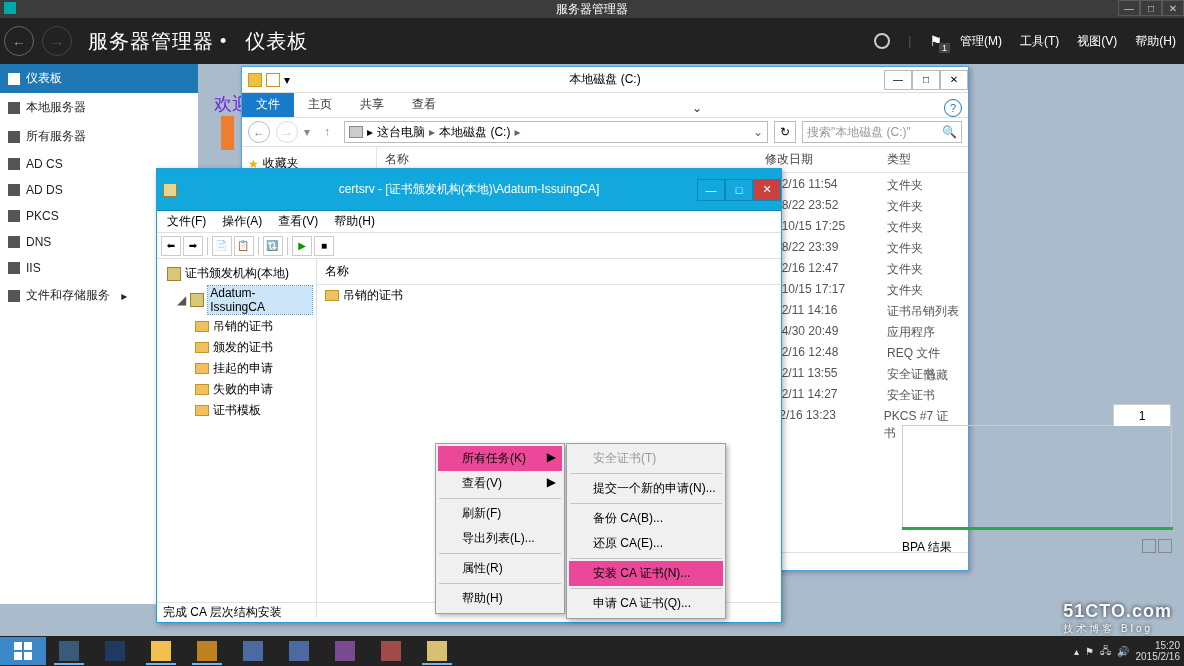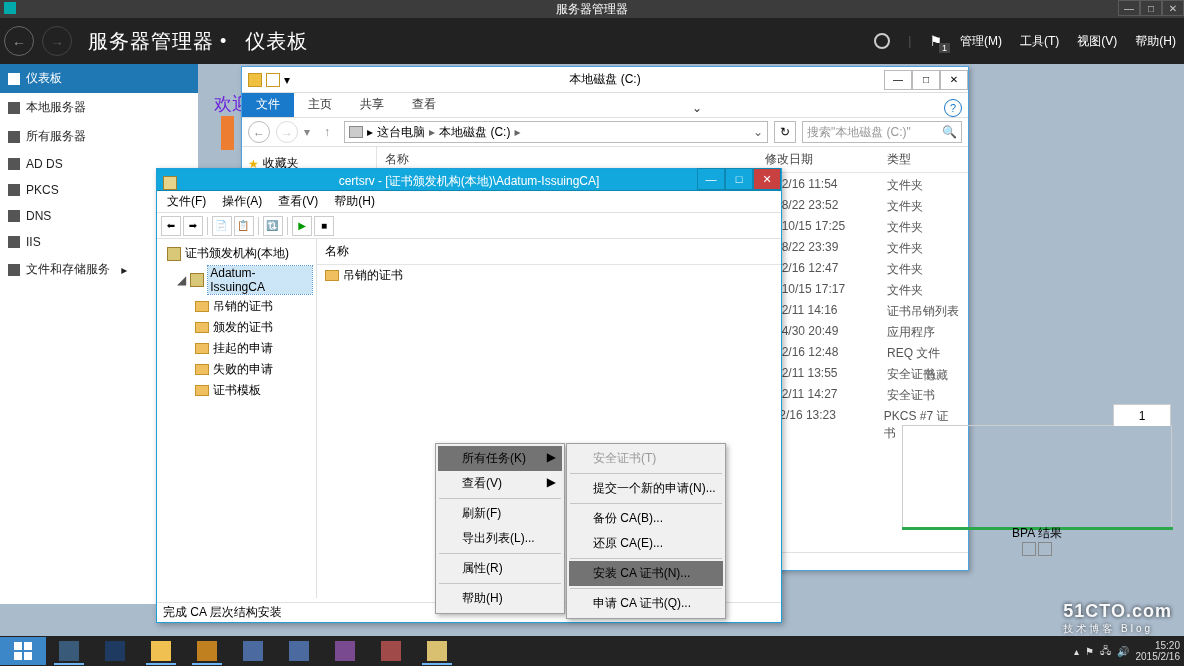--- a/index.html
+++ b/index.html
@@ -58,28 +58,28 @@
 .explorer .body .list .hdr .c2{width:122px;}
 .explorer .body .list .rows{padding:2px 0;}
 .explorer .body .list .row{display:flex;padding:2px 8px;}
 .explorer .body .list .row .c1{width:380px;}
 .explorer .body .list .row .c2{width:122px;color:#555;}
 .explorer .body .list .row .c3{color:#555;}
 .explorer .hidden-lbl{position:absolute;right:20px;top:300px;color:#666;}
 .explorer .serverbox{position:absolute;left:660px;bottom:40px;width:270px;height:105px;border:1px solid #ccc;}
 .explorer .serverbox .tabh{position:absolute;right:0;top:-22px;width:58px;height:22px;border:1px solid #ccc;border-bottom:none;background:#fff;display:flex;align-items:center;justify-content:center;}
 .explorer .serverbox .bar{position:absolute;bottom:-1px;left:-1px;width:101%;height:3px;background:#2ba84a;}
-.explorer .bparow{position:absolute;left:660px;bottom:14px;width:270px;display:flex;align-items:center;justify-content:space-between;flex-direction:column;}
+.explorer .bparow{position:absolute;left:660px;bottom:14px;width:270px;display:flex;justify-content:space-between;}
 .explorer .bparow .bic{display:flex;gap:2px;}
 .explorer .bparow .bic div{width:14px;height:14px;border:1px solid #888;}
 .explorer .statusbar{position:absolute;bottom:0;left:0;width:100%;height:18px;border-top:1px solid #e0e0e0;display:flex;align-items:center;padding:0 6px;}
 
 
 .mmc{position:absolute;left:156px;top:168px;width:626px;height:455px;background:#fff;border:1px solid #1f9ed8;box-shadow:2px 2px 6px rgba(0,0,0,.3);}
-.mmc .ttl{height:22px;background:#12a7dd;color:#fff;display:flex;align-items:flex-end;position:relative;border-bottom:1px solid #0f87b3;}
+.mmc .ttl{height:42px;background:#12a7dd;color:#fff;display:flex;align-items:center;position:relative;border-bottom:1px solid #0f87b3;}
 .mmc .ttl .ic{width:14px;height:14px;background:#e8d48a;margin:0 6px;border:1px solid #a08030;}
 .mmc .ttl .tx{position:absolute;left:50%;transform:translateX(-50%);}
 .mmc .ttl .wc{position:absolute;right:0;display:flex;}
 .mmc .ttl .wc div{width:28px;height:22px;border:1px solid #0f87b3;display:flex;align-items:center;justify-content:center;font-size:11px;}
 .mmc .ttl .wc .cl{background:#c94040;}
 .mmc .menubar{height:22px;display:flex;align-items:center;padding:0 4px;gap:4px;border-bottom:1px solid #e0e0e0;}
 .mmc .menubar span{padding:2px 6px;}
 .mmc .toolbar{height:26px;display:flex;align-items:center;padding:0 4px;gap:2px;border-bottom:1px solid #e0e0e0;}
 .mmc .toolbar .tb{width:20px;height:20px;border:1px solid #ccc;display:flex;align-items:center;justify-content:center;font-size:10px;}
 .mmc .toolbar .sep{width:1px;height:18px;background:#ccc;margin:0 2px;}
@@ -92,21 +92,21 @@
 .mmc .tree .sub{padding-left:28px;}
 .mmc .listp{flex:1;}
 .mmc .listp .hdr{padding:4px 8px;border-bottom:1px solid #e4e4e4;}
 .mmc .listp .row{padding:2px 8px;display:flex;align-items:center;gap:4px;}
 .mmc .listp .row .fld{width:14px;height:11px;background:#f0c060;border:1px solid #c49428;}
 .mmc .status{position:absolute;bottom:0;left:0;width:100%;height:20px;border-top:1px solid #e0e0e0;display:flex;align-items:center;padding:0 6px;}
 
 
 .ctx{position:absolute;background:#f0f0f0;border:1px solid #a0a0a0;box-shadow:2px 2px 5px rgba(0,0,0,.3);padding:2px;}
 .ctx .mi{padding:4px 26px 4px 24px;white-space:nowrap;position:relative;}
-.ctx .mi.sel{background:#737373;}
+.ctx .mi.sel{background:#ec4899;}
 .ctx .mi.dis{color:#999;}
 .ctx .mi .ar{position:absolute;right:6px;}
 .ctx hr{border:none;border-top:1px solid #c5c5c5;margin:2px 1px;}
 .ctx1{left:435px;top:443px;width:130px;}
 .ctx2{left:566px;top:443px;width:160px;}
 
 
 .taskbar{position:absolute;bottom:0;left:0;width:1184px;height:30px;background:#232323;display:flex;align-items:center;}
 .taskbar .tb{width:46px;height:28px;display:flex;align-items:center;justify-content:center;position:relative;}
 .taskbar .tb.active{background:#3b87c8;}
@@ -153,20 +153,24 @@
   <div class="item">
       <div class="ic"></div>
       <span>本地服务器</span>
     </div>
   <div class="item">
       <div class="ic"></div>
       <span>所有服务器</span>
     </div>
   <div class="item">
       <div class="ic"></div>
+      <span>AD CS</span>
+    </div>
+  <div class="item">
+      <div class="ic"></div>
       <span>AD DS</span>
     </div>
   <div class="item">
       <div class="ic"></div>
       <span>PKCS</span>
     </div>
   <div class="item">
       <div class="ic"></div>
       <span>DNS</span>
     </div>

